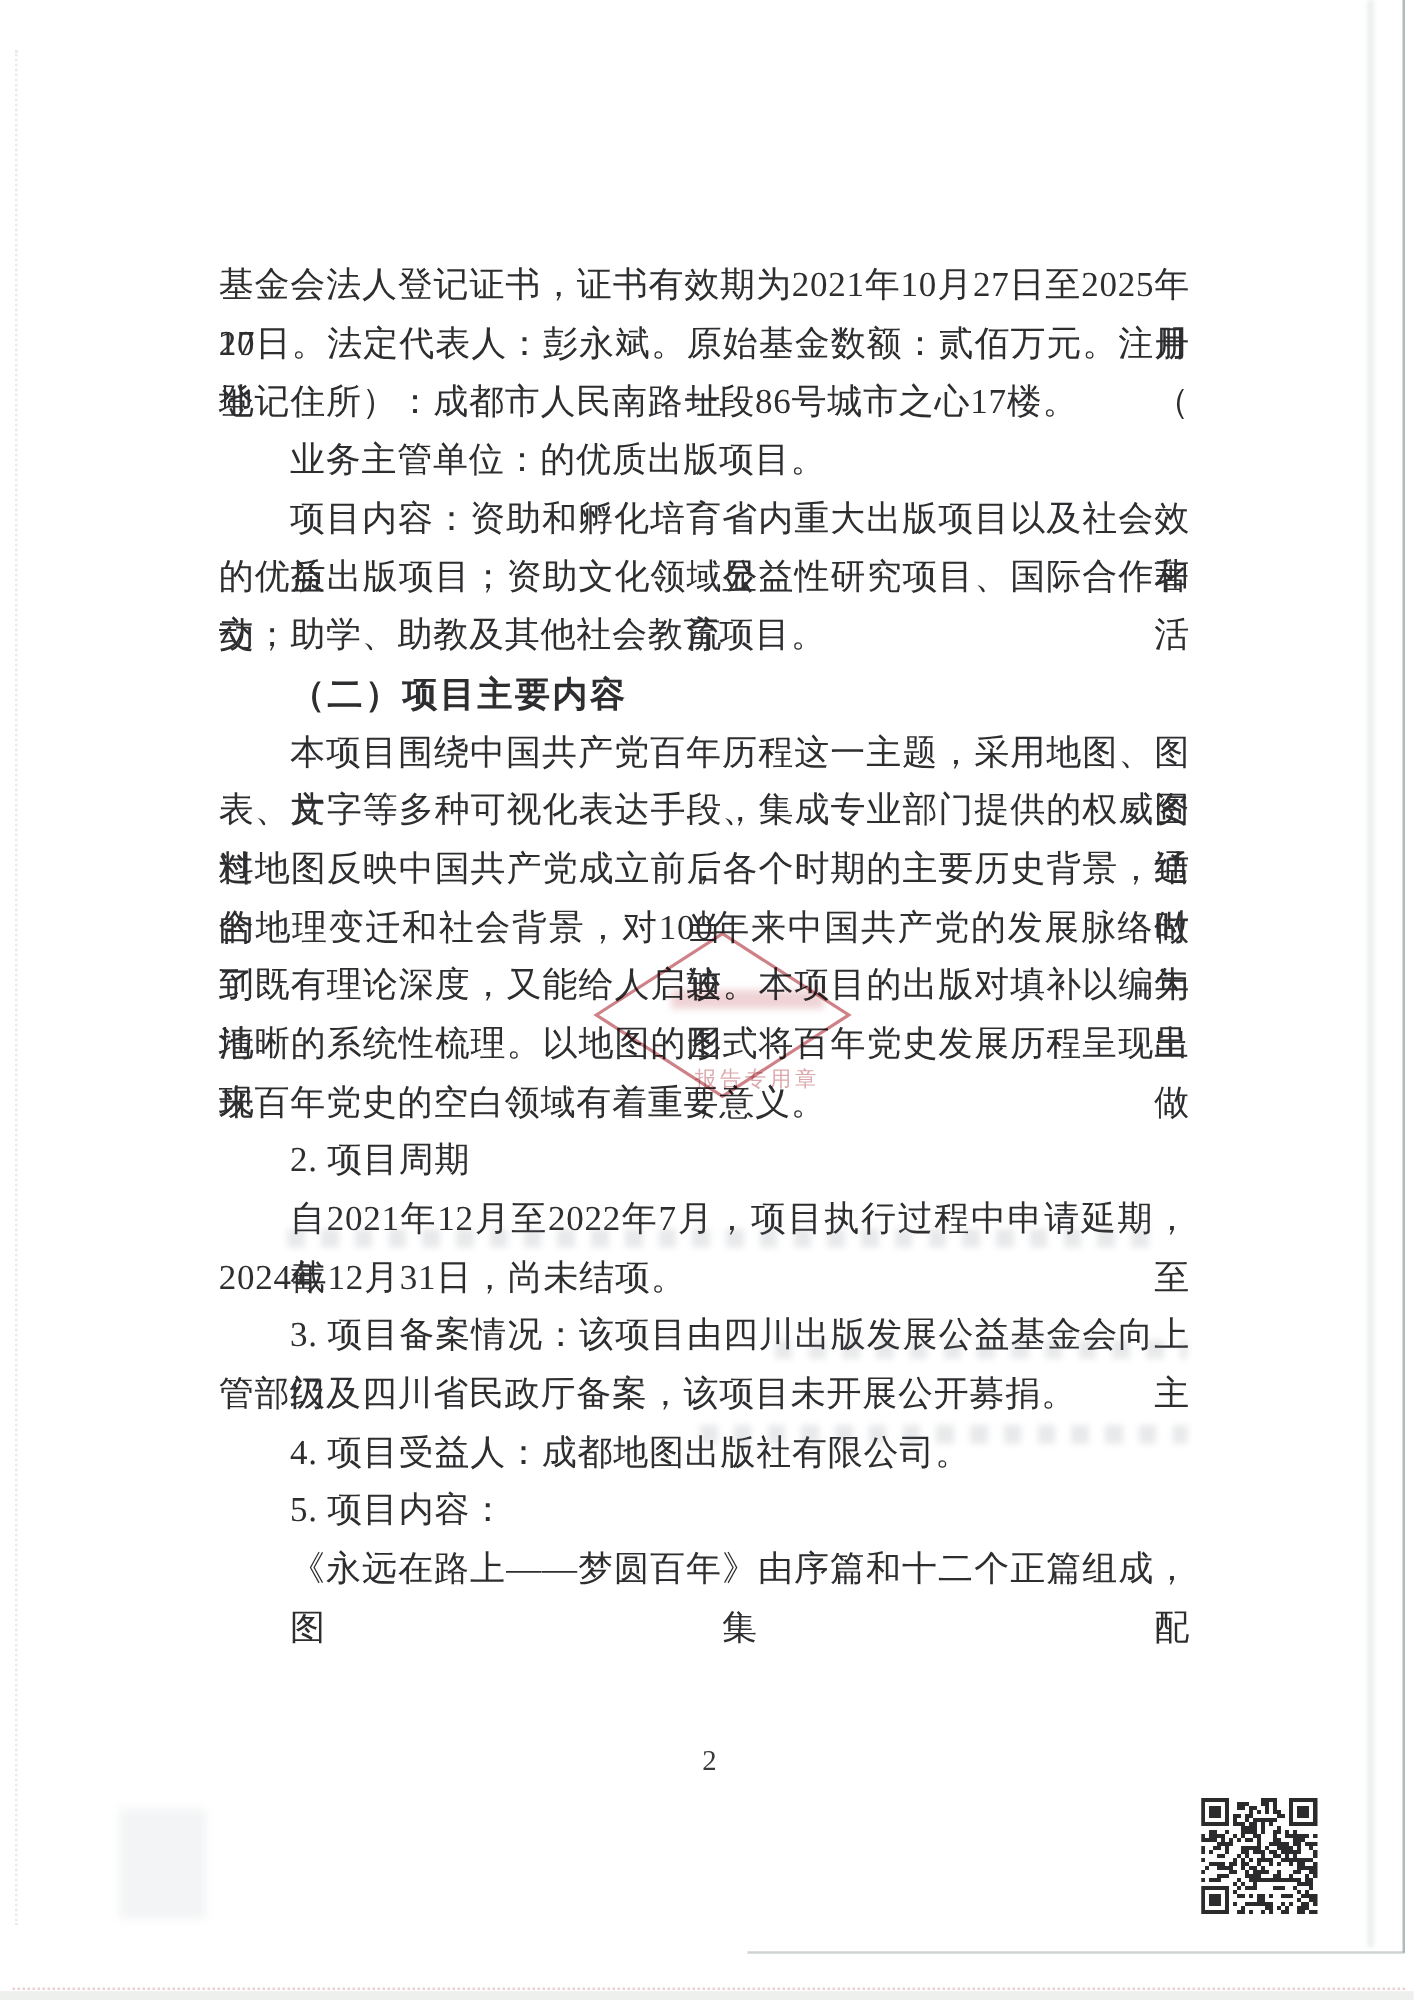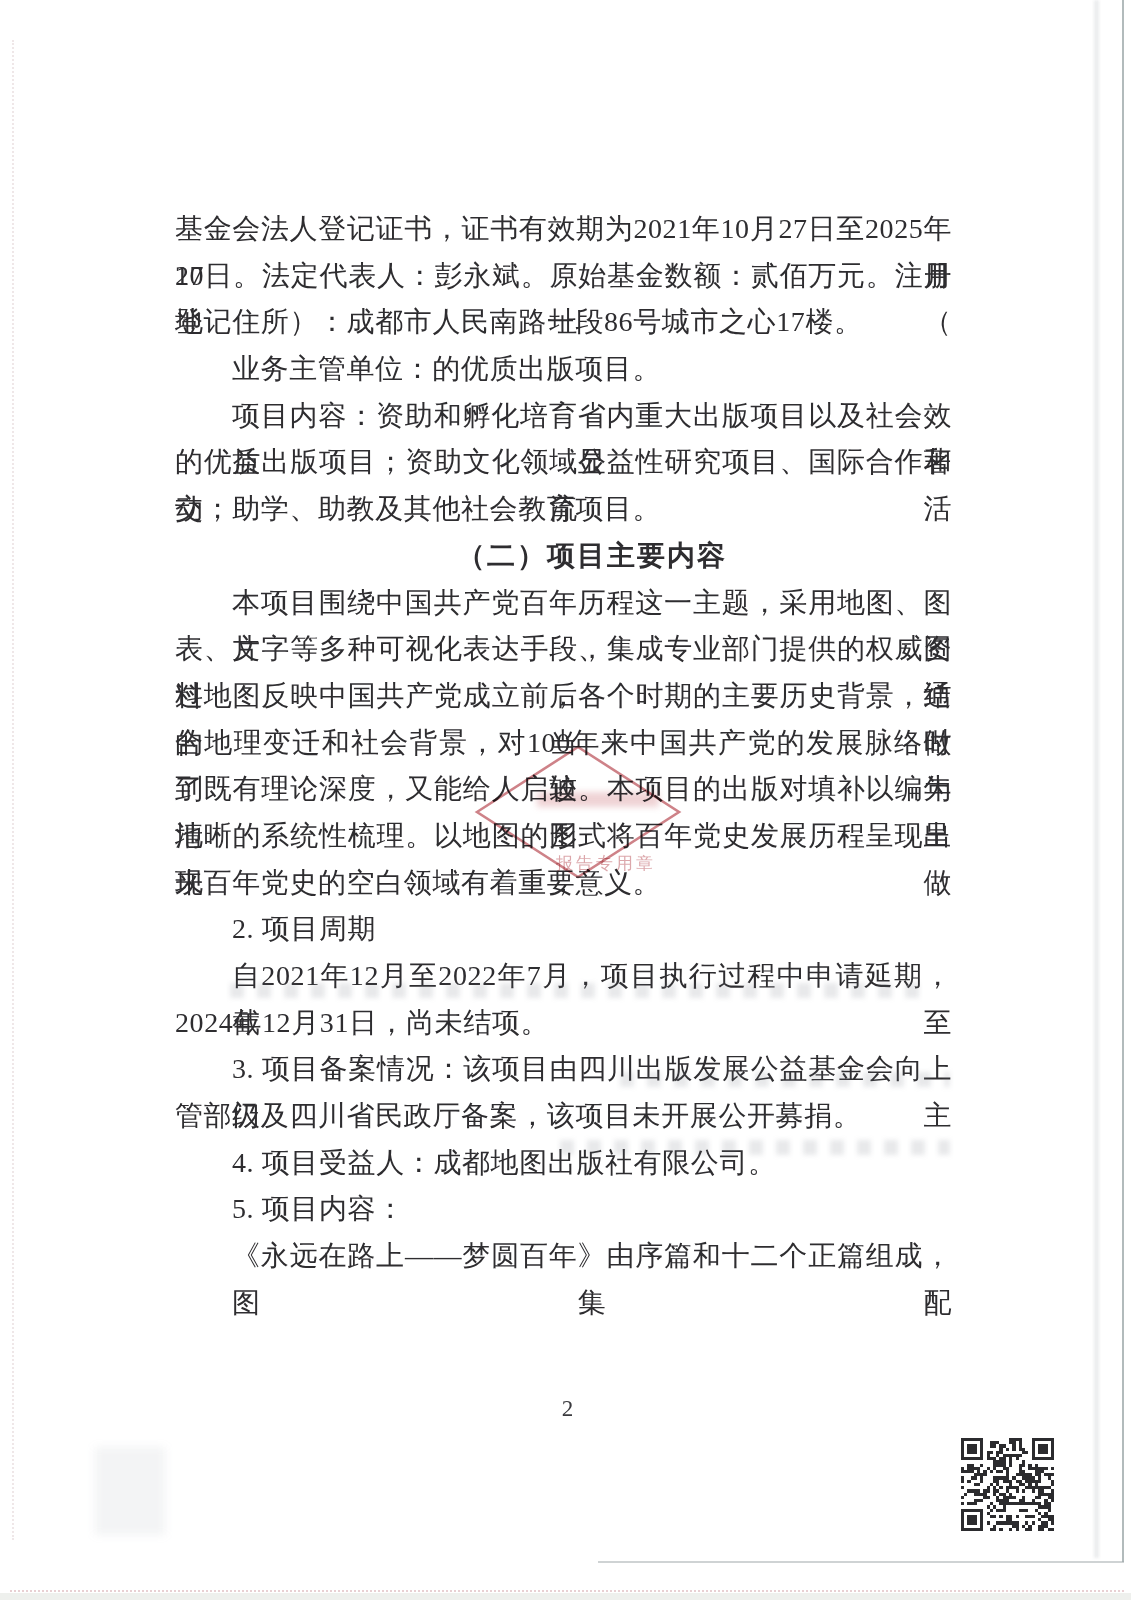--- a/index.html
+++ b/index.html
@@ -16,21 +16,20 @@
   .ln{
     font-size:28px;line-height:46.7px;height:46.7px;
     letter-spacing:.6px;white-space:nowrap;
   }
   .j{ text-align:justify;text-align-last:justify;white-space:normal; }
   .ind{ padding-left:57px; }
   .b{
     font-weight:bold;
     font-family:"Liberation Sans","DejaVu Sans",sans-serif;
     letter-spacing:2px;
-    text-align:center;
   }
   
   .stamp{position:absolute;left:468px;top:738px;width:222px;height:148px;
     pointer-events:none;mix-blend-mode:multiply;}
   .stamp svg{display:block;width:100%;height:100%;}
   .stamp-smudge{
     position:absolute;left:537px;top:792px;width:122px;height:15px;
     background:rgba(201,110,116,.30);filter:blur(3px);
     mix-blend-mode:multiply;pointer-events:none;
   }

